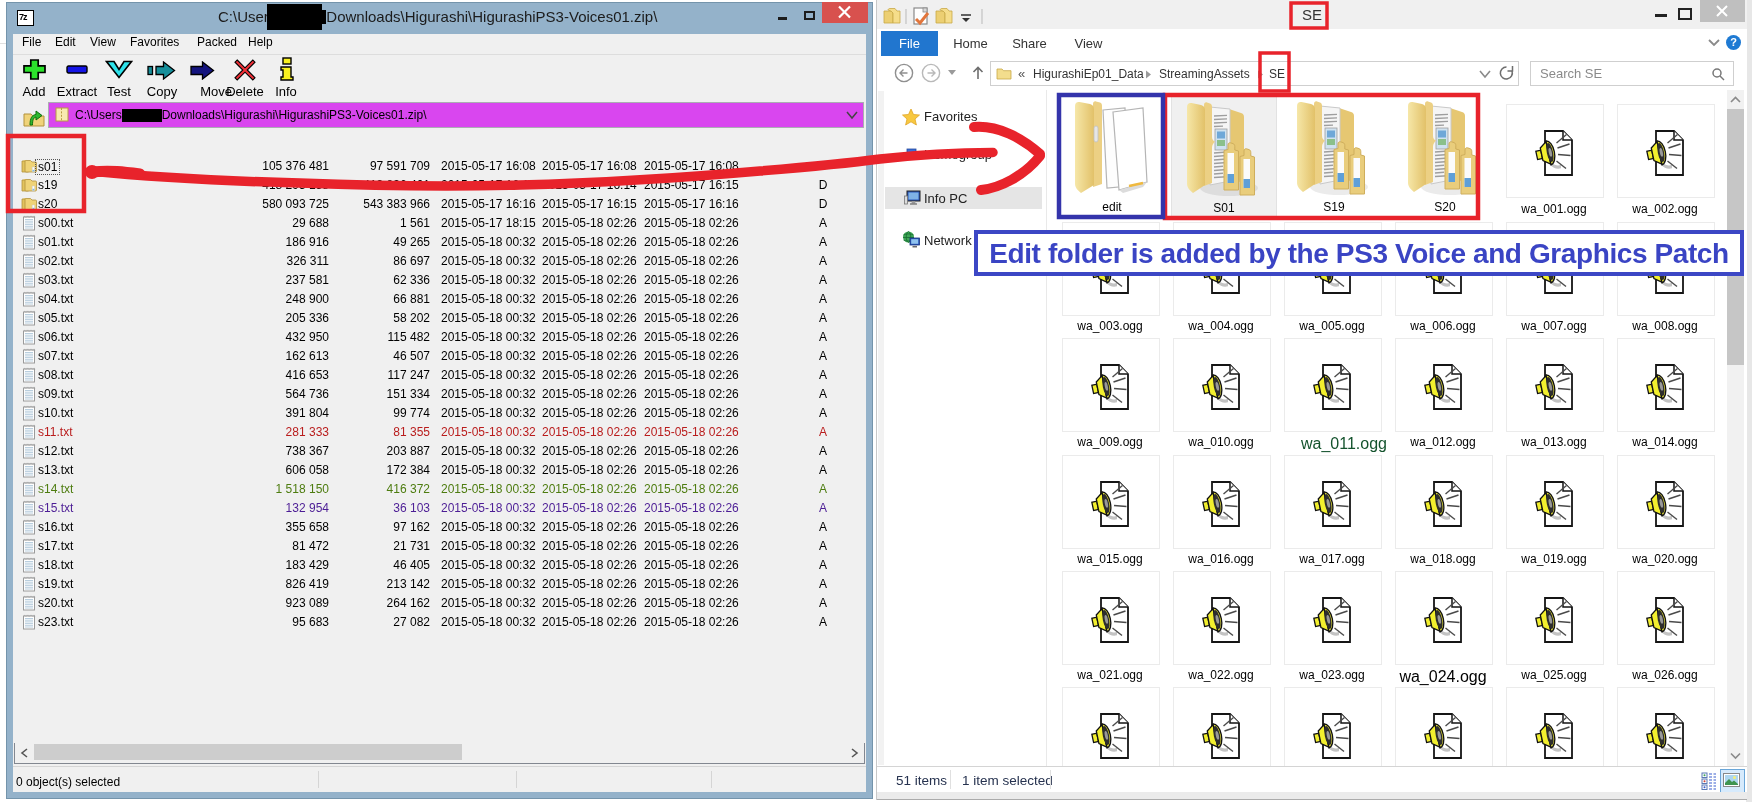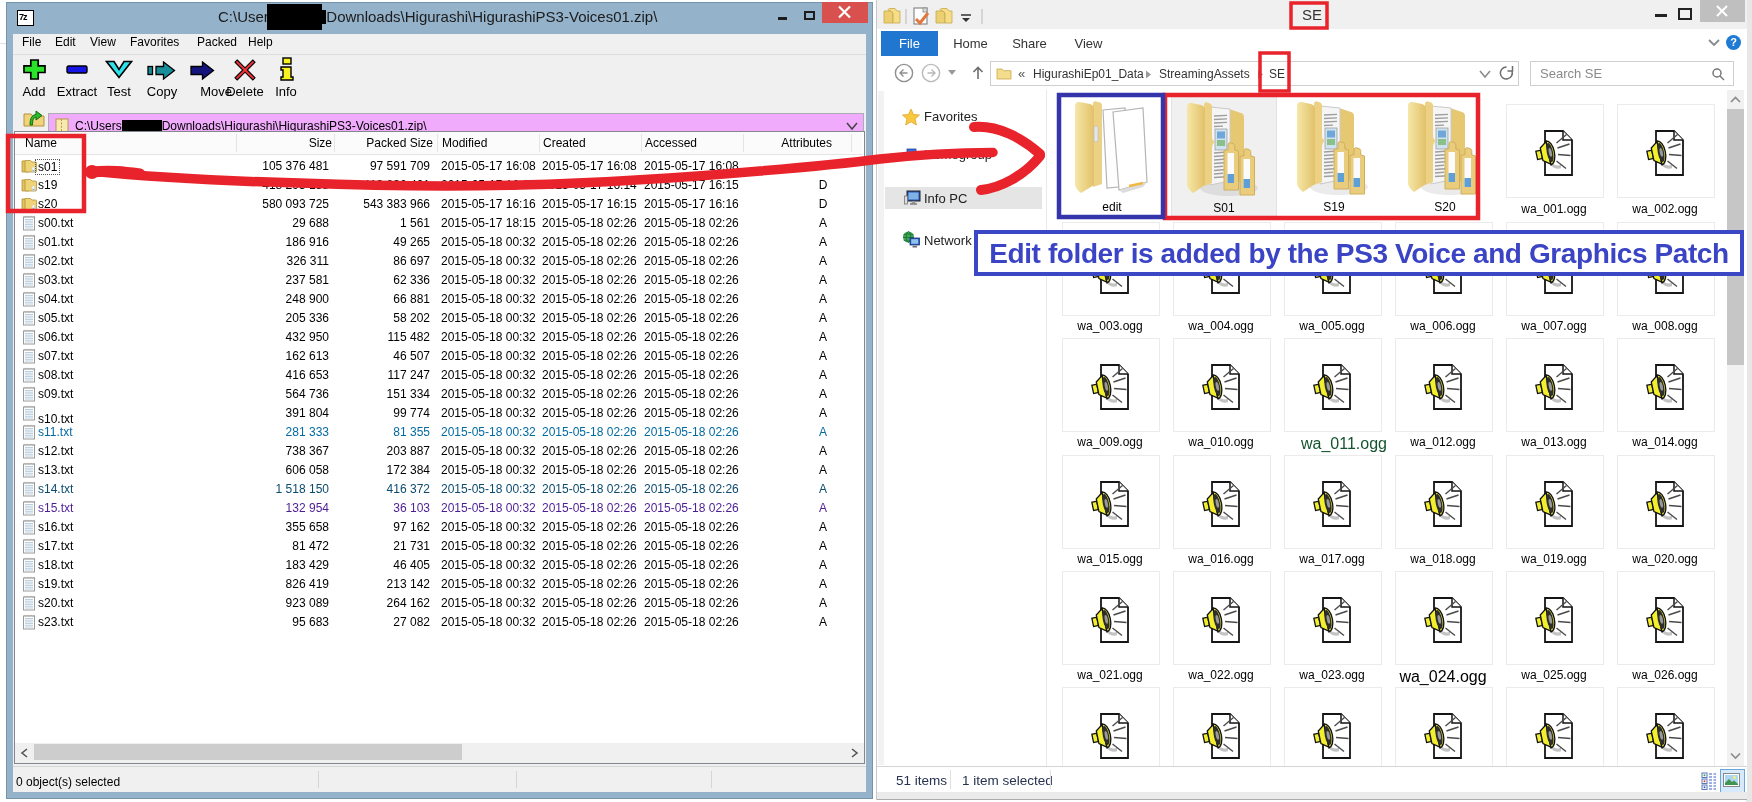--- a/index.html
+++ b/index.html
@@ -942,51 +942,32 @@
       <div class="abs" style="left:159px;top:50px;width:60px;text-align:right;font-size:13px;color:#000">Move</div>
       <div class="abs" style="left:202px;top:50px;width:60px;text-align:center;font-size:13px;color:#000">Delete</div>
       <div class="abs" style="left:243px;top:50px;width:60px;text-align:center;font-size:13px;color:#000">Info</div>
     </div>
 
     <div class="abs" style="left:0;top:68px;width:853px;height:31px">
       <svg class="abs" style="left:10px;top:4px" width="22" height="22" viewBox="0 0 22 22">
         <path d="M1 8 L8 8 L10 10 L21 10 L21 20 L1 20 Z" fill="#f0d37a" stroke="#b3923d" stroke-width="1"></path>
         <path d="M7 19 C7 12 9 9 13 8.5 L13 5 L19 9.5 L13 14 L13 11 C10.5 11.5 9.5 14 9.5 19 Z" fill="#2db82d" stroke="#0d6e0d" stroke-width="1"></path>
       </svg>
-      <div class="abs" style="left:35px;top:11px;width:814px;height:24px;background:#f0abfc;border:1px solid #abadb3">
+      <div class="abs" style="left:35px;top:0;width:814px;height:24px;background:#d946ef;border:1px solid #abadb3">
         <svg class="abs" style="left:6px;top:4px" width="14" height="15" viewBox="0 0 14 15">
           <rect x="1" y="1" width="12" height="13" fill="#f8e9b0" stroke="#b89a45" stroke-width="1"></rect>
           <path d="M6.5 1 L6.5 14" stroke="#b89a45" stroke-width="1" stroke-dasharray="2 1.4"></path>
         </svg>
         <span class="abs" style="left:26px;top:5px;font-size:12px;color:#000">C:\Users<span style="display:inline-block;width:40px;height:13px;background:#000;vertical-align:middle"></span>Downloads\Higurashi\HigurashiPS3-Voices01.zip\</span>
         <svg class="abs" style="left:797px;top:8px" width="12" height="9">
             <path d="M1 1 L6 7 L11 1" fill="none" stroke="#444" stroke-width="1.5"></path>
           </svg>
       </div>
     </div>
 
-    <div class="abs" style="left:1px;top:97px;width:849px;height:612px;background:#fff;border:1px solid #828790">
-
-      <div class="abs" style="left:0;top:0;width:847px;height:22px;background:#fbfbfb;border-bottom:1px solid #e5e5e5;font-size:12px;color:#000">
-        <span class="abs" style="left:10px;top:4px">Name</span>
-        <span class="abs" style="left:167px;top:4px;width:150px;text-align:right">Size</span>
-        <span class="abs" style="left:268px;top:4px;width:150px;text-align:right">Packed Size</span>
-        <span class="abs" style="left:427px;top:4px">Modified</span>
-        <span class="abs" style="left:528px;top:4px">Created</span>
-        <span class="abs" style="left:630px;top:4px">Accessed</span>
-        <span class="abs" style="left:707px;top:4px;width:110px;text-align:right">Attributes</span>
-        <div class="abs" style="left:221px;top:2px;width:1px;height:18px;background:#e5e5e5"></div>
-        <div class="abs" style="left:319px;top:2px;width:1px;height:18px;background:#e5e5e5"></div>
-        <div class="abs" style="left:422px;top:2px;width:1px;height:18px;background:#e5e5e5"></div>
-        <div class="abs" style="left:524px;top:2px;width:1px;height:18px;background:#e5e5e5"></div>
-        <div class="abs" style="left:626px;top:2px;width:1px;height:18px;background:#e5e5e5"></div>
-        <div class="abs" style="left:728px;top:2px;width:1px;height:18px;background:#e5e5e5"></div>
-        <div class="abs" style="left:836px;top:2px;width:1px;height:18px;background:#e5e5e5"></div>
-      </div>
-    </div>
 <div style="position:absolute;left:7px;top:123px;width:846px;height:19px;font-size:12px;color:#000">
 <div style="position:absolute;left:1px;top:0px;width:16px;height:17px">
           <svg width="16" height="16" viewBox="0 0 16 16" style="position:absolute;left:0;top:1px">
 <path d="M1 3 L6 3 L7.5 4.5 L7.5 14 L1 14 Z" fill="#e2c35e" stroke="#b3923d" stroke-width="0.8"></path>
 <path d="M2.5 2 L5 2 L5 3 L2.5 3 Z" fill="#dbc06a"></path>
 <path d="M4 3.5 C4 3 4.5 2.5 5.2 2.5 L9.5 2.5 L11 4 L14.6 4 C15.2 4 15.5 4.4 15.5 5 L15.5 13 C15.5 13.6 15 14 14.5 14 L5 14 C4.4 14 4 13.6 4 13 Z" fill="#efd377" stroke="#b3923d" stroke-width="0.8"></path>
 <path d="M11.2 9 L13.6 9 L13.6 13.5 L11.2 13.5 Z" fill="#fdfdfd" stroke="#c9c9c9" stroke-width="0.5"></path>
 <path d="M11.5 11.8 L13.3 11.8 L13.3 13.4 L11.5 13.4 Z" fill="#7db8e8"></path>
 </svg>
         </div>
@@ -1217,29 +1198,29 @@
 <div style="position:absolute;left:7px;top:370px;width:846px;height:19px;font-size:12px;color:#000">
 <div style="position:absolute;left:1px;top:0px;width:16px;height:17px">
           <svg width="16" height="16" viewBox="0 0 16 16" style="position:absolute;left:0;top:1px">
 <rect x="2.5" y="2" width="11" height="13" fill="#ffffff" stroke="#9a9a9a" stroke-width="1"></rect>
 <path d="M3 2 q0.7 -1.2 1.4 0 q0.7 -1.2 1.4 0 q0.7 -1.2 1.4 0 q0.7 -1.2 1.4 0 q0.7 -1.2 1.4 0 q0.7 -1.2 1.4 0 q0.7 -1.2 1.4 0 q0.7 -1.2 1.4 0" fill="none" stroke="#9a9a9a" stroke-width="0.7"></path>
 <g stroke="#b9cede" stroke-width="1">
 <path d="M4 4.5 H12 M4 6.2 H12 M4 7.9 H12 M4 9.6 H12 M4 11.3 H12 M4 13 H12"></path>
 </g>
 </svg>
         </div>
-<span style="position:absolute;left:18px;top:8px;">s10.txt</span>
+<span style="position:absolute;left:18px;top:2px;">s10.txt</span>
 <span style="position:absolute;left:159px;top:2px;width:150px;text-align:right">391 804</span>
 <span style="position:absolute;left:260px;top:2px;width:150px;text-align:right">99 774</span>
 <span style="position:absolute;left:421px;top:2px">2015-05-18 00:32</span>
 <span style="position:absolute;left:522px;top:2px">2015-05-18 02:26</span>
 <span style="position:absolute;left:624px;top:2px">2015-05-18 02:26</span>
 <span style="position:absolute;left:778px;top:2px;width:50px;text-align:center">A</span>
 </div>
-<div style="position:absolute;left:7px;top:389px;width:846px;height:19px;font-size:12px;color:#0369a1">
+<div style="position:absolute;left:7px;top:389px;width:846px;height:19px;font-size:12px;color:#b91c1c">
 <div style="position:absolute;left:1px;top:0px;width:16px;height:17px">
           <svg width="16" height="16" viewBox="0 0 16 16" style="position:absolute;left:0;top:1px">
 <rect x="2.5" y="2" width="11" height="13" fill="#ffffff" stroke="#9a9a9a" stroke-width="1"></rect>
 <path d="M3 2 q0.7 -1.2 1.4 0 q0.7 -1.2 1.4 0 q0.7 -1.2 1.4 0 q0.7 -1.2 1.4 0 q0.7 -1.2 1.4 0 q0.7 -1.2 1.4 0 q0.7 -1.2 1.4 0 q0.7 -1.2 1.4 0" fill="none" stroke="#9a9a9a" stroke-width="0.7"></path>
 <g stroke="#b9cede" stroke-width="1">
 <path d="M4 4.5 H12 M4 6.2 H12 M4 7.9 H12 M4 9.6 H12 M4 11.3 H12 M4 13 H12"></path>
 </g>
 </svg>
         </div>
 <span style="position:absolute;left:18px;top:2px;">s11.txt</span>
@@ -1279,21 +1260,21 @@
 </svg>
         </div>
 <span style="position:absolute;left:18px;top:2px;">s13.txt</span>
 <span style="position:absolute;left:159px;top:2px;width:150px;text-align:right">606 058</span>
 <span style="position:absolute;left:260px;top:2px;width:150px;text-align:right">172 384</span>
 <span style="position:absolute;left:421px;top:2px">2015-05-18 00:32</span>
 <span style="position:absolute;left:522px;top:2px">2015-05-18 02:26</span>
 <span style="position:absolute;left:624px;top:2px">2015-05-18 02:26</span>
 <span style="position:absolute;left:778px;top:2px;width:50px;text-align:center">A</span>
 </div>
-<div style="position:absolute;left:7px;top:446px;width:846px;height:19px;font-size:12px;color:#0c4a6e">
+<div style="position:absolute;left:7px;top:446px;width:846px;height:19px;font-size:12px;color:#4d7c0f">
 <div style="position:absolute;left:1px;top:0px;width:16px;height:17px">
           <svg width="16" height="16" viewBox="0 0 16 16" style="position:absolute;left:0;top:1px">
 <rect x="2.5" y="2" width="11" height="13" fill="#ffffff" stroke="#9a9a9a" stroke-width="1"></rect>
 <path d="M3 2 q0.7 -1.2 1.4 0 q0.7 -1.2 1.4 0 q0.7 -1.2 1.4 0 q0.7 -1.2 1.4 0 q0.7 -1.2 1.4 0 q0.7 -1.2 1.4 0 q0.7 -1.2 1.4 0 q0.7 -1.2 1.4 0" fill="none" stroke="#9a9a9a" stroke-width="0.7"></path>
 <g stroke="#b9cede" stroke-width="1">
 <path d="M4 4.5 H12 M4 6.2 H12 M4 7.9 H12 M4 9.6 H12 M4 11.3 H12 M4 13 H12"></path>
 </g>
 </svg>
         </div>
 <span style="position:absolute;left:18px;top:2px;">s14.txt</span>

